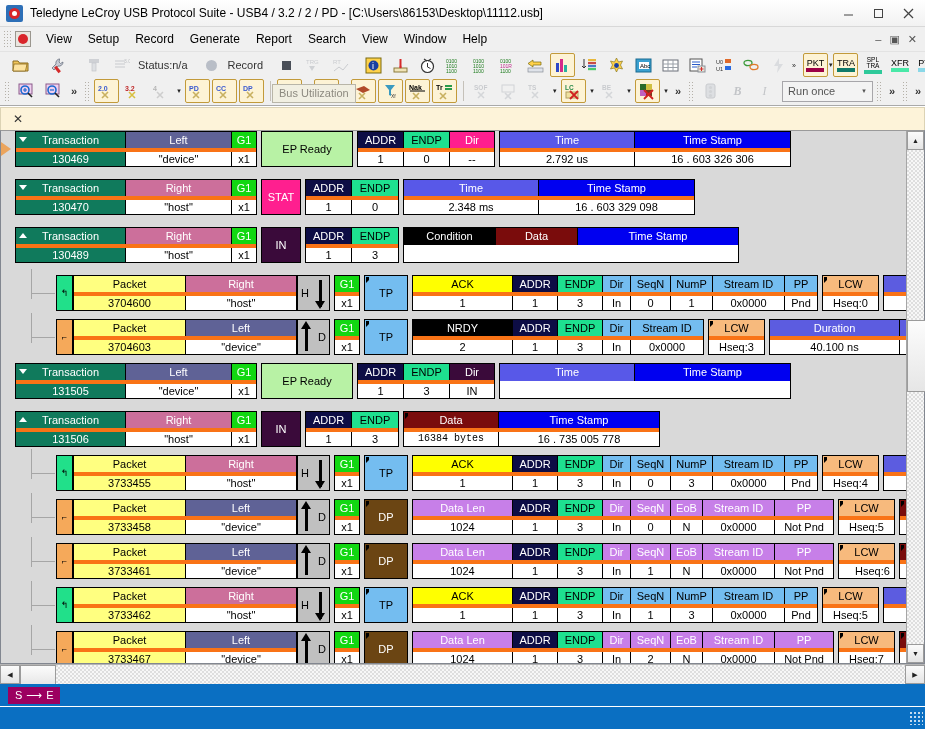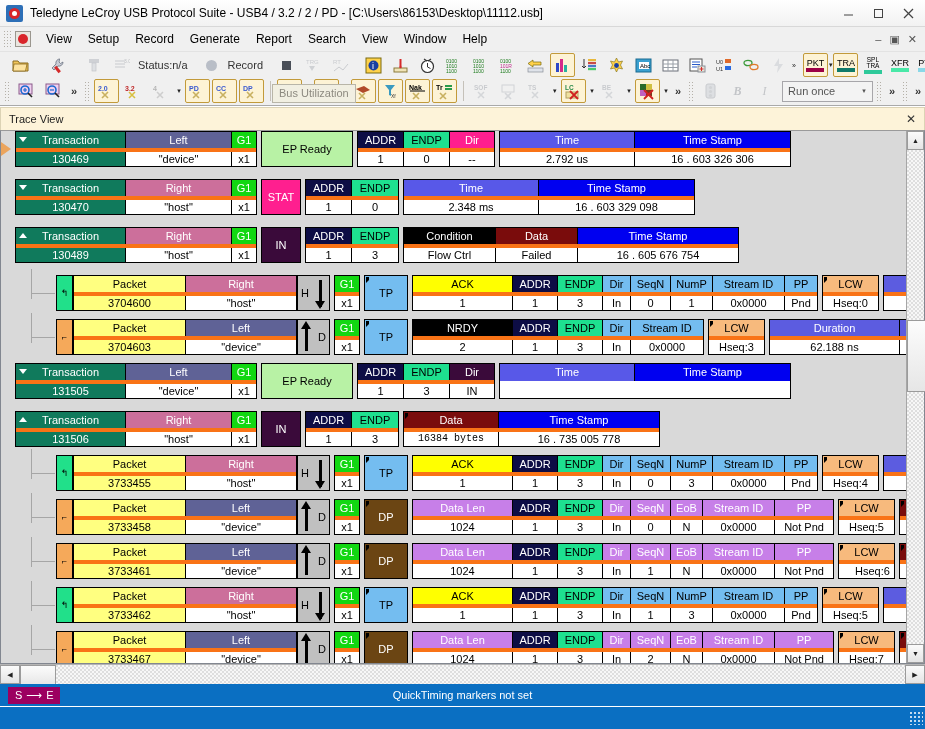--- a/index.html
+++ b/index.html
@@ -580,21 +580,20 @@
       <div class="chev">»</div>
       <div class="tgrip"></div>
       <div class="chev">»</div>
     </div>
 
     <div class="tooltip">Bus Utilization</div>
   </div>
 
   <div class="tracepanel">
     <div class="trace-caption">
-      <div class="tc-t">Trace View</div>
       <div class="tc-x">✕</div>
     </div>
 
     <div class="tracebody">
       <div class="rows" id="rows">
           <div class="leftarrow" style="left: 0px; top: 11px; position: absolute;"></div>
           <div class="row" style="top: 0px; left: 14px;">
             <div class="blk">
               <div class="hdr">
                 <div class="cell tri" style="width: 110px; background: rgb(16, 122, 92);">Transaction</div>
@@ -688,25 +687,20 @@
               <div class="val vsplit">
                 <div class="cell" style="width: 46px;">1</div>
                 <div class="cell" style="width: 46px;">3</div>
               </div>
             </div>
             <div class="blk">
               <div class="hdr">
                 <div class="cell" style="width: 92px; background: rgb(0, 0, 0);">Condition</div>
                 <div class="cell" style="width: 82px; background: rgb(122, 12, 12);">Data</div>
                 <div class="cell" style="width: 160px; background: rgb(0, 0, 240);">Time Stamp</div>
-              </div>
-              <div class="val vsplit">
-                <div class="cell" style="width: 92px;">Flow Ctrl</div>
-                <div class="cell" style="width: 82px;">Failed</div>
-                <div class="cell" style="width: 160px;">16 . 605 676 754</div>
               </div>
             </div>
           </div>
           <div class="treeline" style="left: 30px; top: 138px; width: 1px; height: 30px;"></div>
           <div class="treeline" style="left: 30px; top: 162px; width: 24px; height: 1px;"></div>
           <div class="row" style="top: 144px; left: 55px;">
             <div class="flag" style="background: rgb(33, 224, 138);">↰</div>
             <div class="blk nogap" style="margin-right: 0px;">
               <div class="hdr">
                 <div class="cell" style="width: 112px; background: rgb(255, 255, 128); color: rgb(0, 0, 0);">Packet</div>
@@ -825,21 +819,21 @@
               <div class="val vsplit">
                 <div class="cell" style="width: 55px;">Hseq:3</div>
               </div>
             </div>
             <div class="blk">
               <div class="hdr">
                 <div class="cell" style="width: 130px; background: rgb(92, 92, 224);">Duration</div>
                 <div class="cell" style="width: 28px; background: rgb(92, 92, 224);"></div>
               </div>
               <div class="val vsplit">
-                <div class="cell" style="width: 130px;">62.188 ns</div>
+                <div class="cell" style="width: 130px;">40.100 ns</div>
                 <div class="cell" style="width: 28px; justify-content: flex-end; padding-right: 4px;">1</div>
               </div>
             </div>
           </div>
           <div class="row" style="top: 232px; left: 14px;">
             <div class="blk">
               <div class="hdr">
                 <div class="cell tri" style="width: 110px; background: rgb(16, 122, 92);">Transaction</div>
                 <div class="cell" style="width: 106px; background: rgb(95, 98, 150);">Left</div>
                 <div class="cell" style="width: 24px; background: rgb(18, 215, 18); color: rgb(255, 255, 255);">G1</div>
@@ -1267,20 +1261,19 @@
       </div>
       <div class="hsbbtn">▶</div>
     </div>
 
     <div class="qtbar">
       <div class="qt-chip">
         <span>S</span>
         <span>⟶</span>
         <span>E</span>
       </div>
-      <div class="qt-text">QuickTiming markers not set</div>
     </div>
   </div>
 
   <div class="statusbar">
     <span class="gripdots"></span>
   </div>
 </div>
 
 </body></html>

